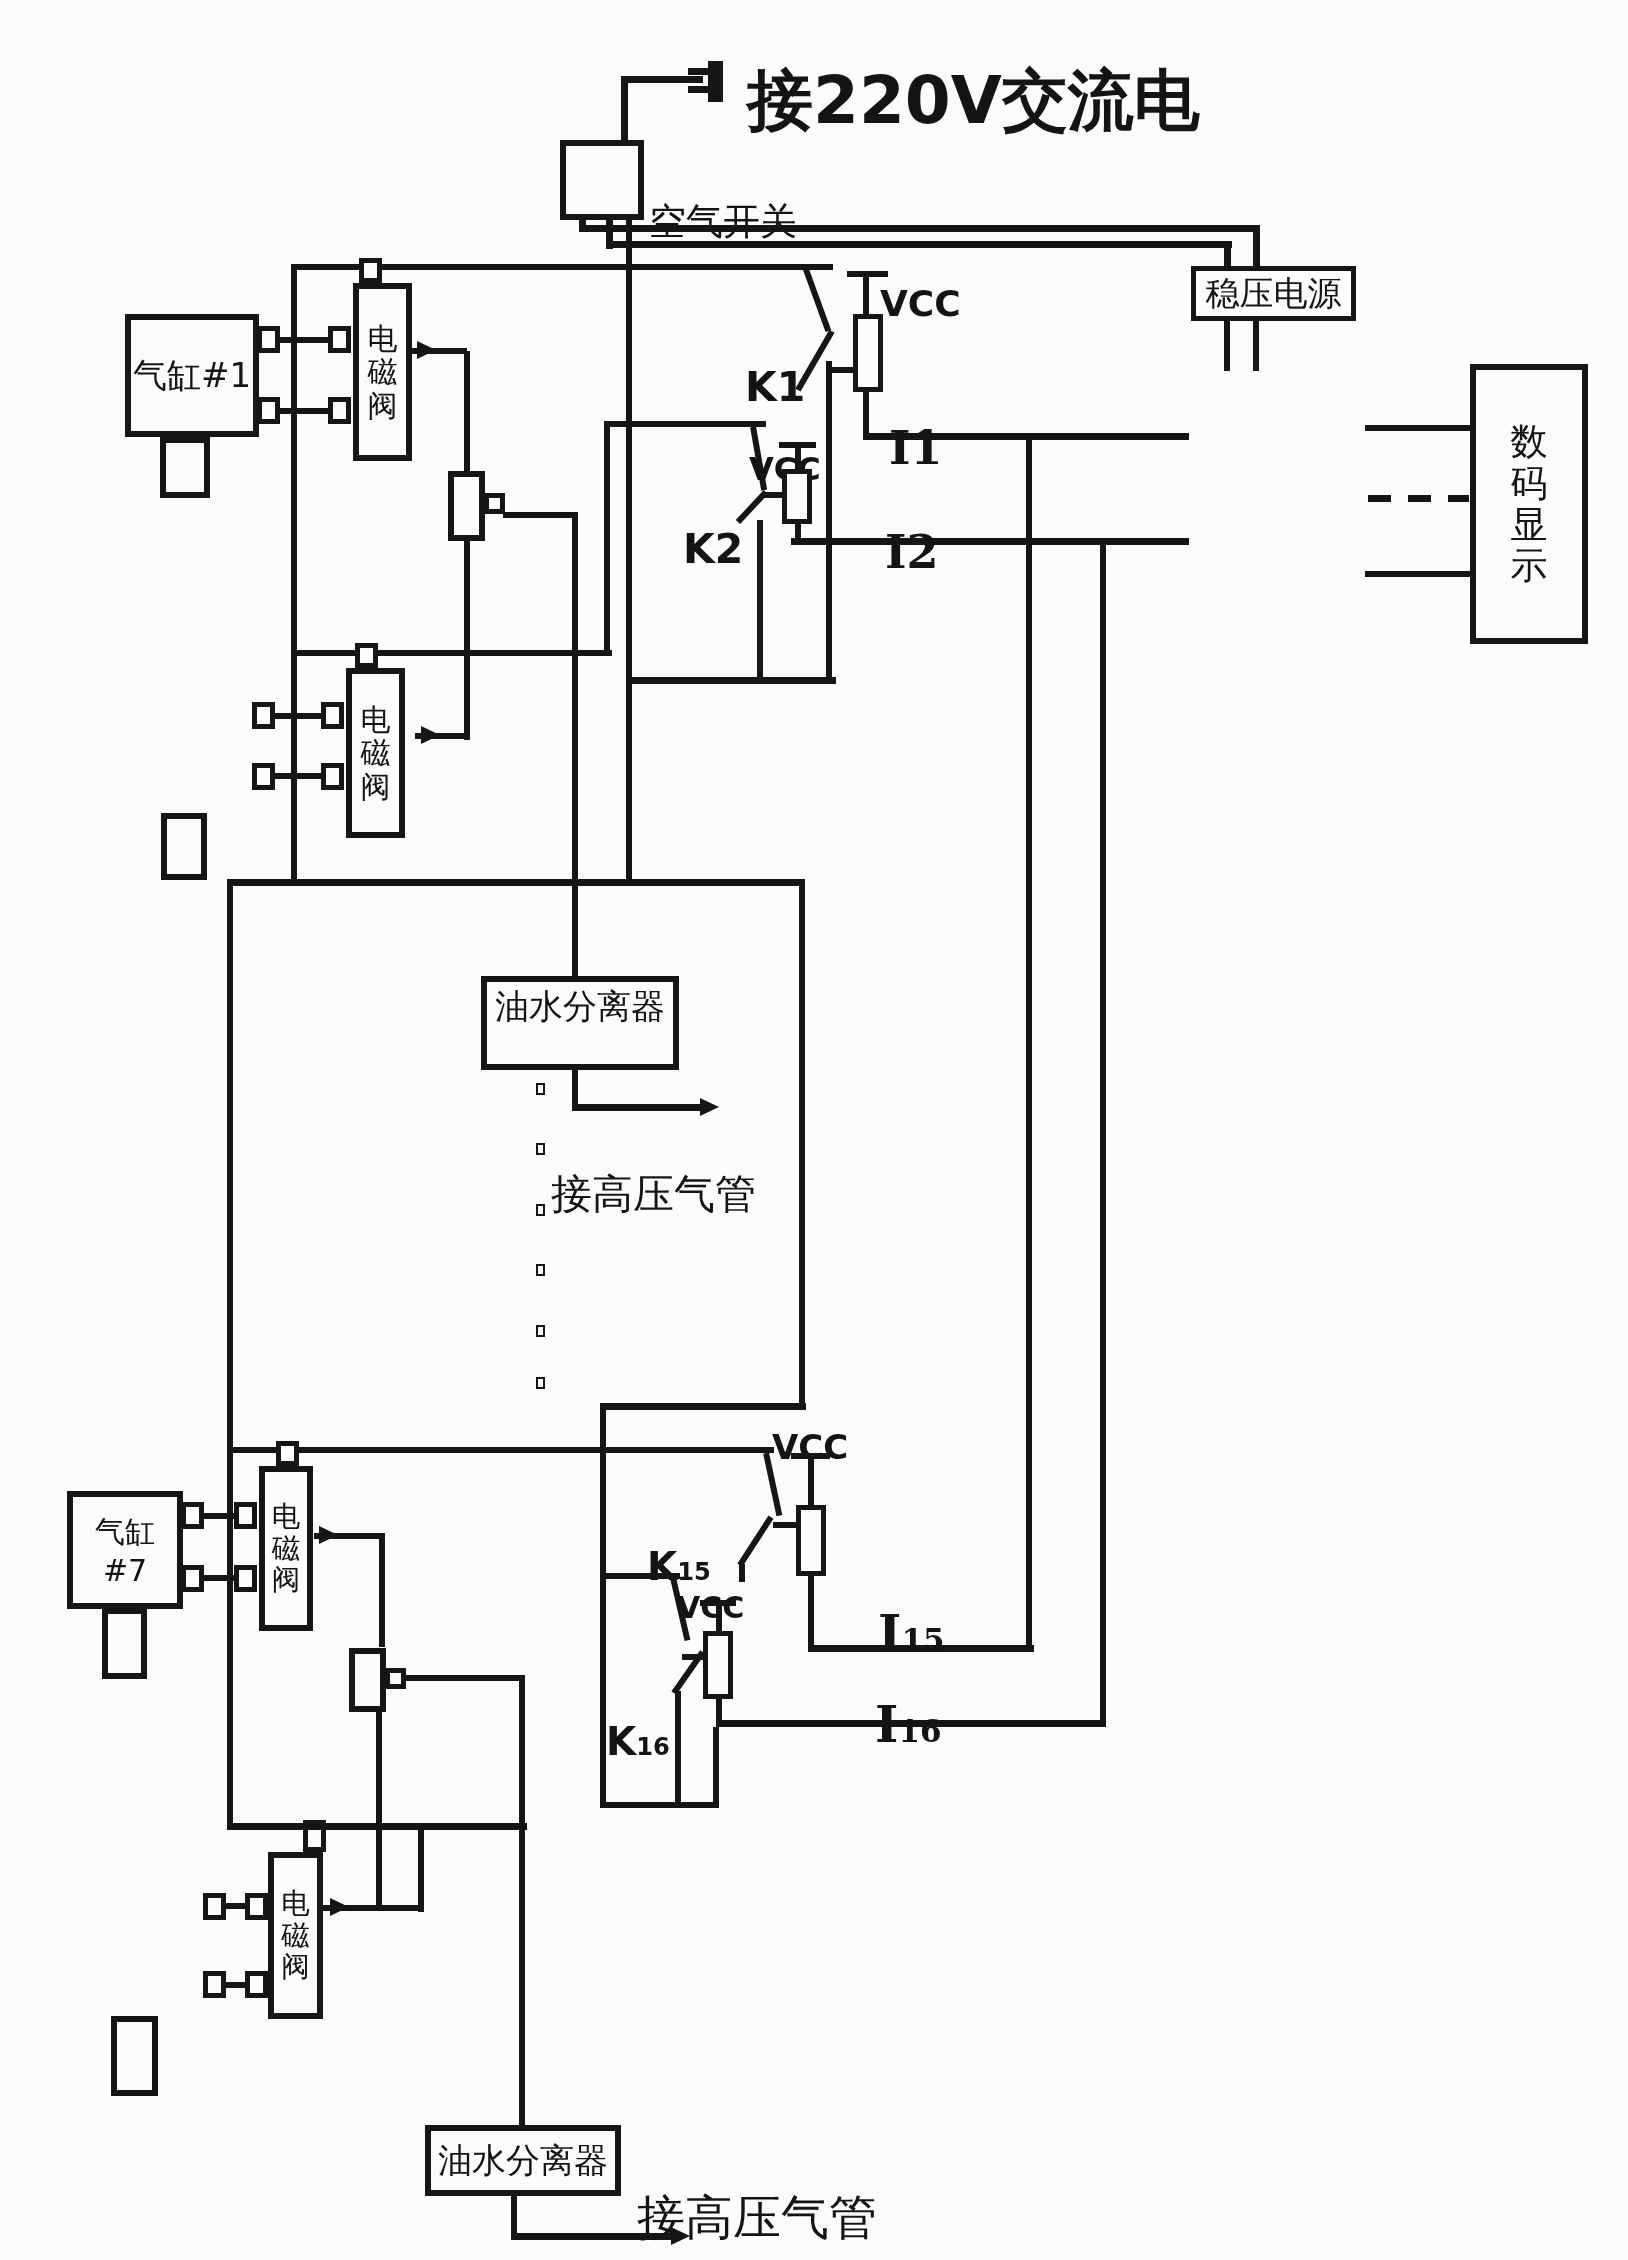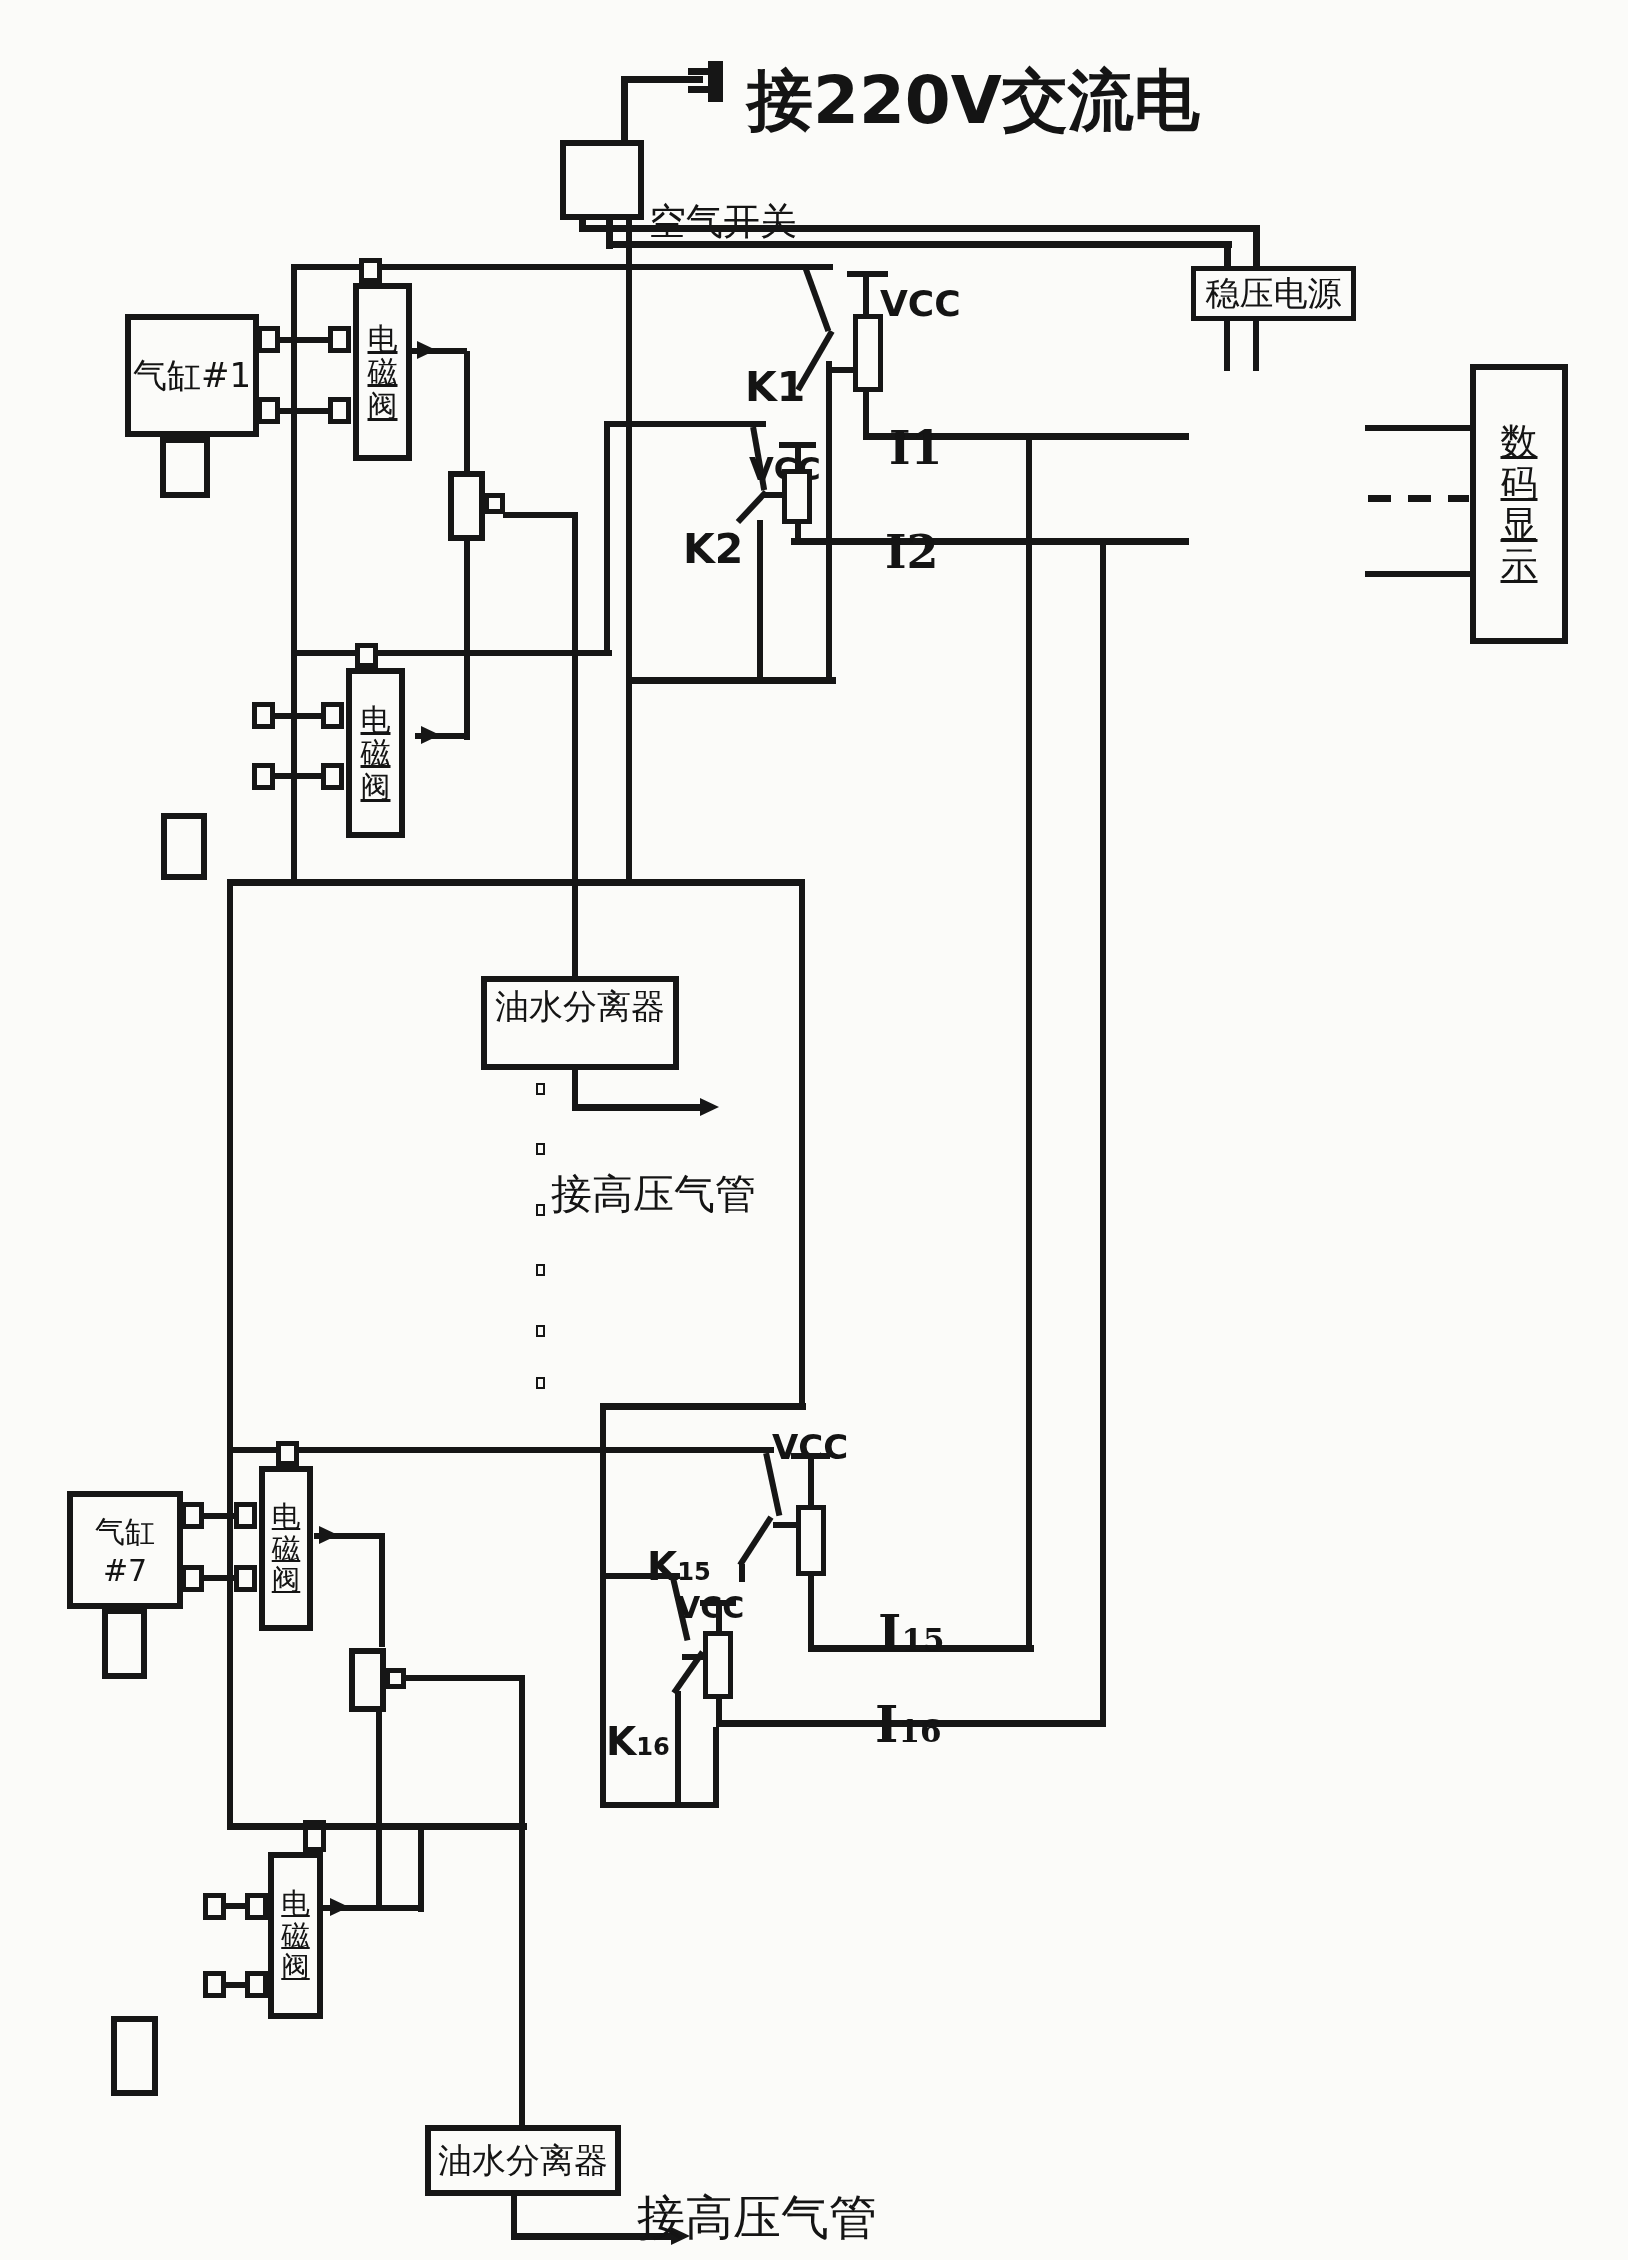--- a/index.html
+++ b/index.html
@@ -5,21 +5,21 @@
   html,body{margin:0;padding:0;background:#f6f6f3;}
   #page{position:relative;width:1629px;height:2261px;background:#fbfbf9;
         font-family:"DejaVu Sans",sans-serif;color:#141414;overflow:hidden;}
   .w{position:absolute;background:#161616;display:block;}
   .dg{position:absolute;height:6.2px;background:#161616;transform-origin:0 50%;display:block;}
   .box{position:absolute;border:6.2px solid #161616;background:#fbfbf9;box-sizing:border-box;
        display:flex;align-items:center;justify-content:center;text-align:center;}
   .box.thin{border-width:5.3px;text-align:center;}
   .port{position:absolute;border:5.3px solid #161616;background:#fbfbf9;box-sizing:border-box;}
   .lbl{position:absolute;white-space:nowrap;line-height:1.05;margin-top:43px;}
-  .vtext{white-space:normal;word-break:break-all;line-height:1.12;text-decoration:underline;}
+  .vtext{white-space:normal;word-break:break-all;line-height:1.12;}
   .arr-r{position:absolute;width:0;height:0;border-top:9.8px solid transparent;
          border-bottom:9.8px solid transparent;border-left:19.6px solid #161616;}
   .dash{position:absolute;height:7.1px;
         background:repeating-linear-gradient(90deg,#161616 0 23px,transparent 23px 40px);}
   .dotmark{position:absolute;width:9px;height:11.6px;border:2.7px solid #161616;box-sizing:border-box;}
   .kfont{font-weight:bold;font-family:"DejaVu Sans",sans-serif;}
   .ifont{font-weight:bold;font-family:"DejaVu Serif",serif;}
   .sub{font-size:0.62em;}
 </style>
 </head>
@@ -54,21 +54,21 @@
   <i class="w" style="left:291px;top:264px;width:6.2px;height:621px;"></i>
   <i class="w" style="left:626px;top:220px;width:6.2px;height:666px;"></i>
 
   
   <div class="box thin" style="left:1191px;top:266px;width:165px;height:55px;font-size:34px;">
     <span>稳压电源</span>
   </div>
   <i class="w" style="left:1224px;top:319px;width:6.2px;height:52px;"></i>
   <i class="w" style="left:1253px;top:319px;width:6.2px;height:52px;"></i>
 
-  <div class="box" style="left:1470px;top:364px;width:98px;height:280px;font-size:37px;justify-content:center;">
+  <div class="box" style="left:1470px;top:364px;width:118px;height:280px;font-size:37px;justify-content:center;">
     <span class="vtext" style="width:1.1em;">数码显示</span>
   </div>
   <i class="w" style="left:1365px;top:425px;width:105px;height:6.2px;"></i>
   <i class="w" style="left:1365px;top:571px;width:105px;height:6.2px;"></i>
   <div class="dash" style="left:1368px;top:495px;width:101px;"></div>
 
   
   <div class="dg" style="left:805px;top:264px;width:68px;transform:rotate(70deg);"></div>
   <div class="dg" style="left:798px;top:387px;width:68px;transform:rotate(-60deg);"></div>
   <div class="lbl kfont" style="left:745px;top:323px;font-size:41px;">K1</div>

